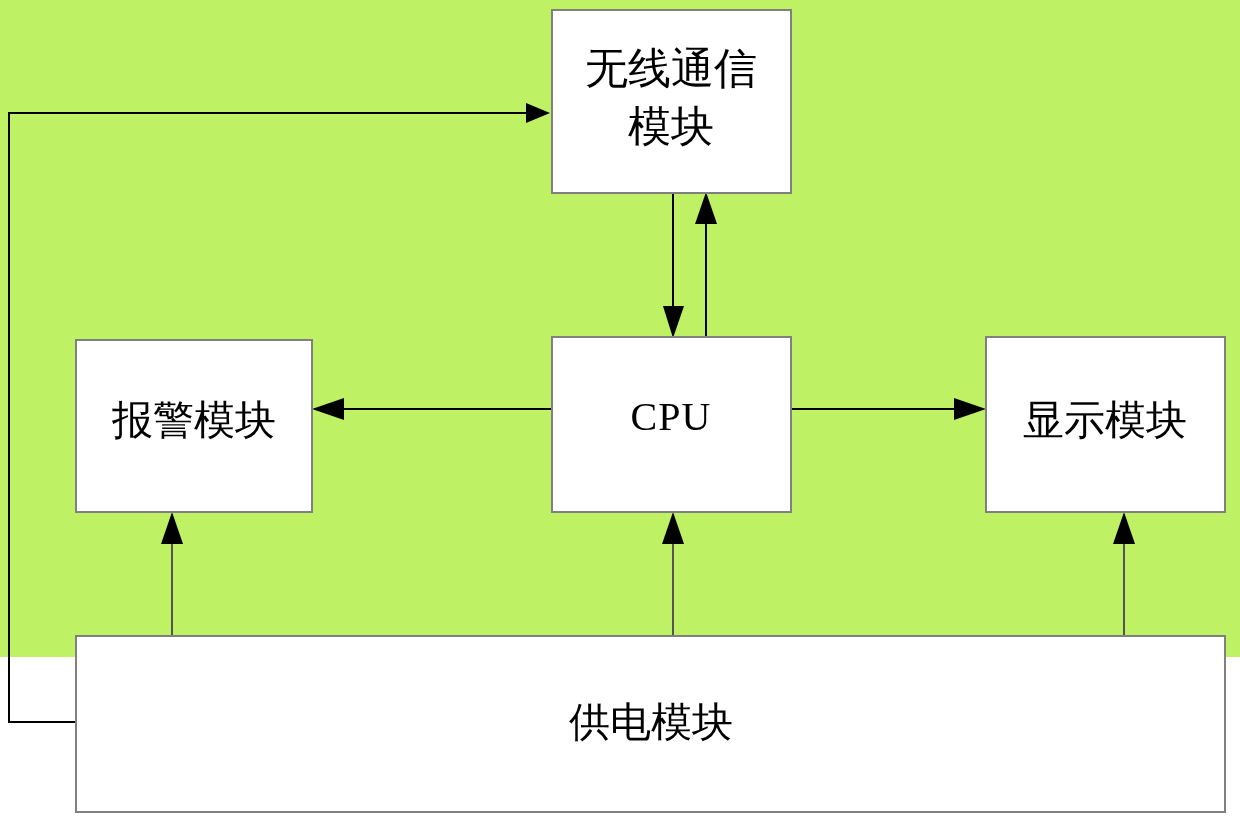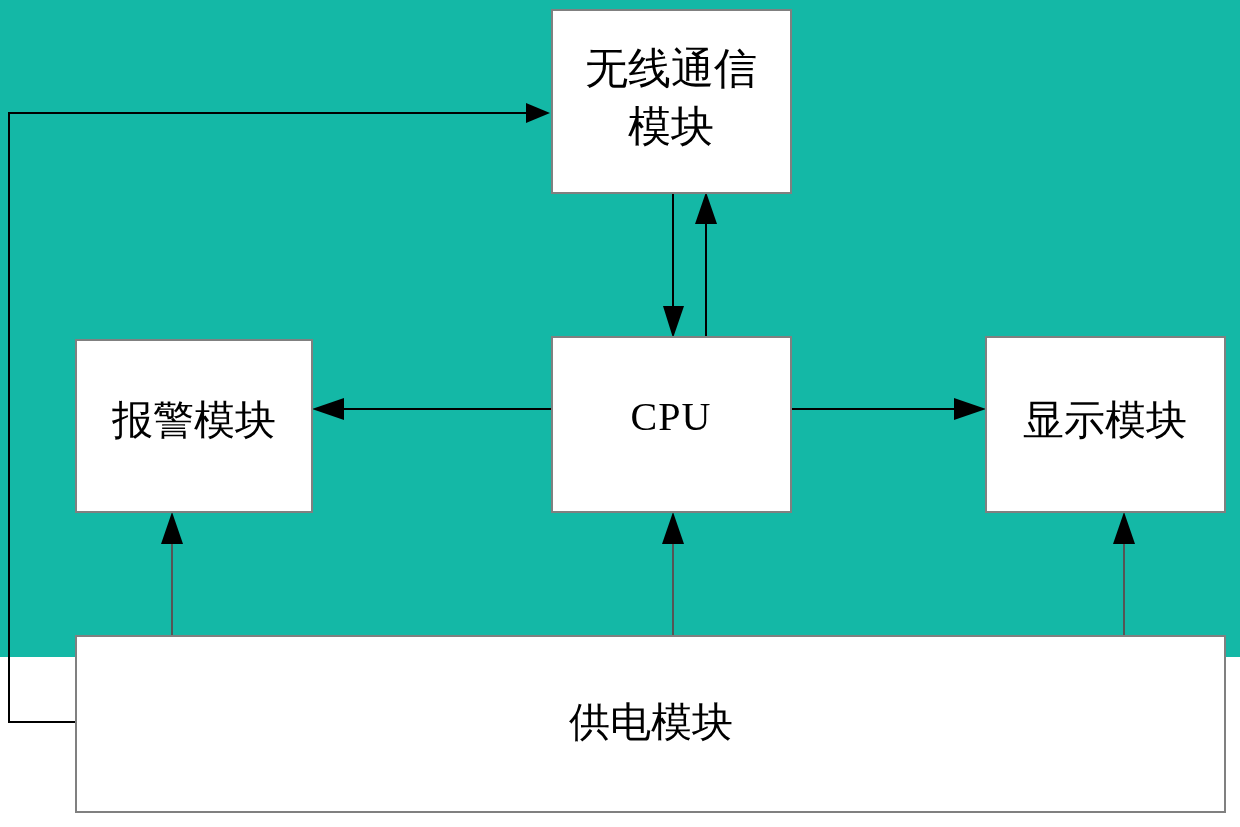--- a/index.html
+++ b/index.html
@@ -11,21 +11,21 @@
   body {
     width: 1240px;
     height: 827px;
     font-family: "Liberation Serif", "DejaVu Serif", serif;
     overflow: hidden;
   }
   #diagram-root {
     position: relative;
     width: 1240px;
     height: 657px;
-    background: #14b8a6;
+    background: #bef264;
   }
   #diagram-svg {
     position: absolute;
     left: 0;
     top: 0;
     width: 1240px;
     height: 827px;
     display: block;
   }
   .box-rect {

